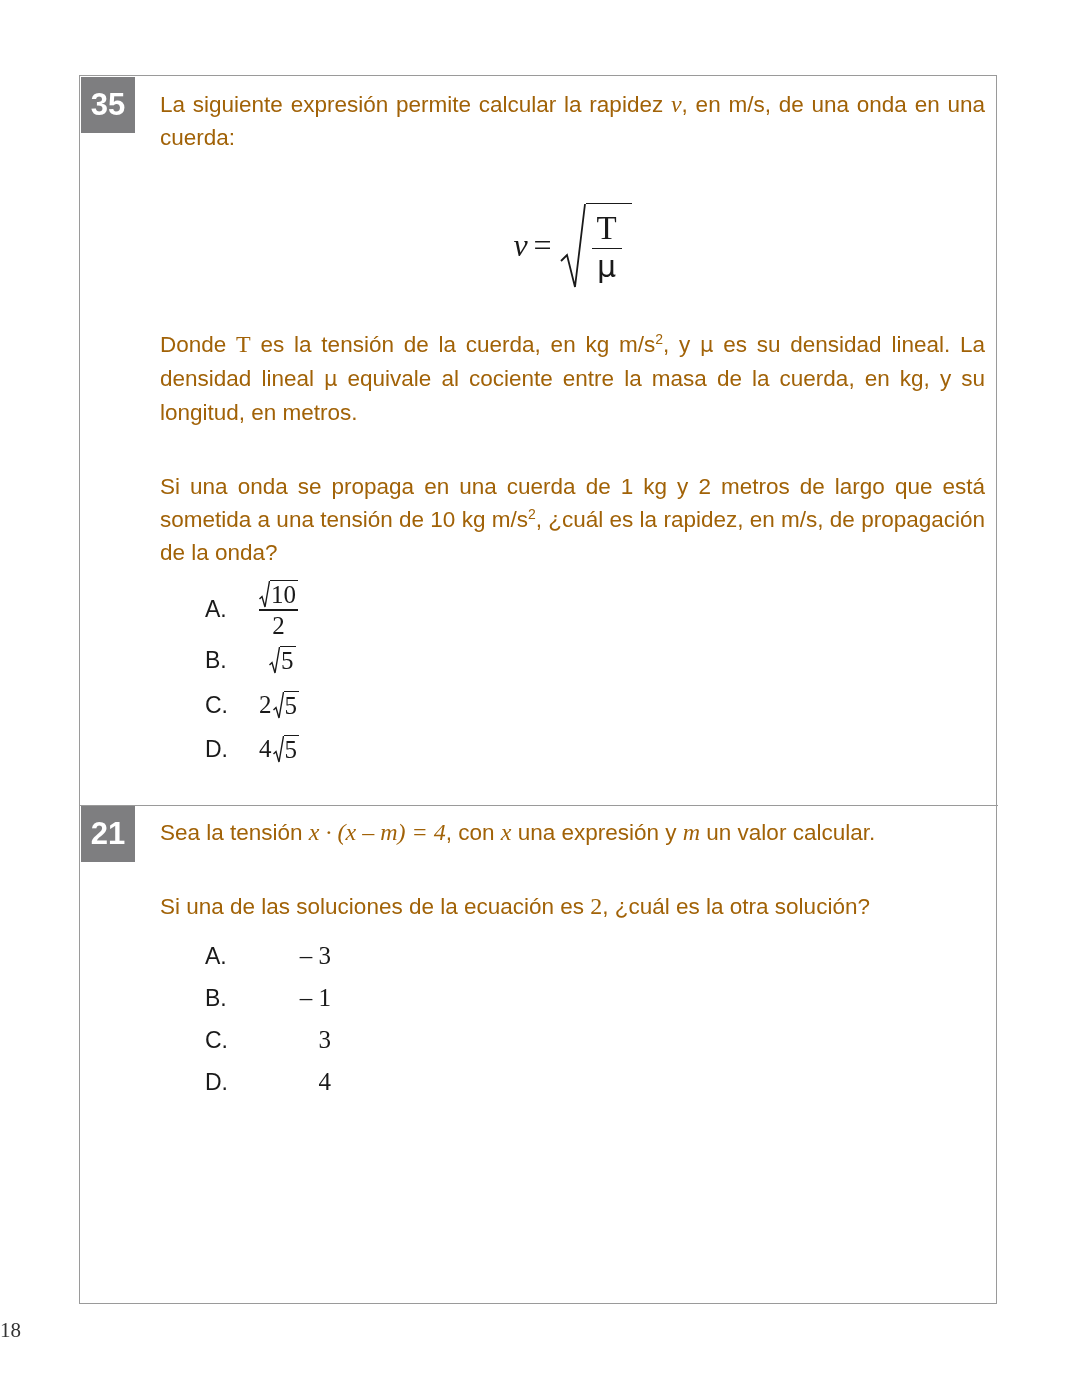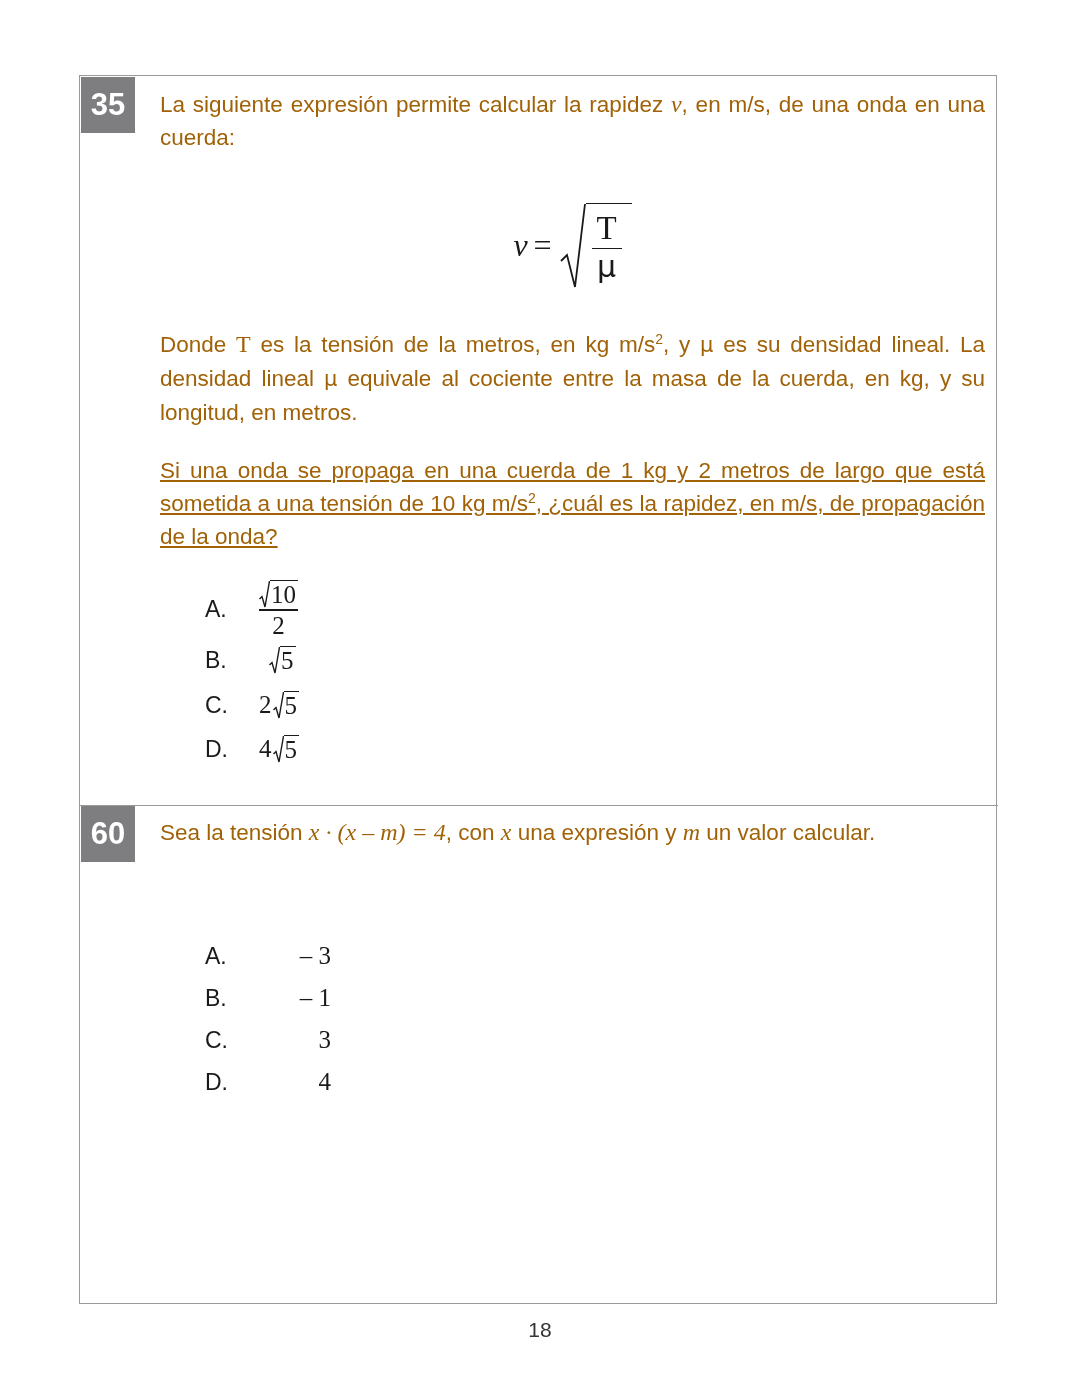--- a/index.html
+++ b/index.html
@@ -78,21 +78,21 @@
 
   p.para {
     margin: 0 0 0 0;
     font-size: 22.5px;
     line-height: 33px;
     text-align: justify;
     color: #a16207;
     font-family: "Liberation Sans", sans-serif;
   }
   p.para.nojust { text-align: left; }
-  p.spaced { margin-top: 25px; text-decoration: underline; }
+  p.spaced { margin-top: 41px; }
 
   
   .mi {
     font-family: "Liberation Serif", serif;
     font-style: italic;
     font-size: 24px;
   }
   .mu {
     font-family: "DejaVu Sans", sans-serif;
     font-style: normal;
@@ -244,22 +244,21 @@
     font-family: "Liberation Serif", serif;
     font-size: 25px;
     padding-top: 1px;
   }
 
   .page-number {
     position: absolute;
     left: 0;
     top: 1318px;
     width: 1080px;
-    text-align: center;
-    font-family: Liberation Sans, sans-serif;
+    font-family: Liberation Serif, serif;
     font-size: 21px;
     color: #333333;
   }
 </style>
 </head>
 <body>
 
 <div class="page">
 
   <div class="exam-box">
@@ -287,21 +286,21 @@
             <span class="frac">
               <span class="num">T</span>
               <span class="bar"></span>
               <span class="den mu-den">μ</span>
             </span>
           </span>
         </span>
       </div>
 
       <div class="q-body" style="top:252px;">
-        <p class="para"><span>Donde </span><span class="mr">T</span><span> es la tensión de la metros, en kg m/s</span><sup class="sq">2</sup><span>, y </span><span class="mu">μ</span><span> es su densidad lineal. La densidad lineal </span><span class="mu">μ</span><span> equivale al cociente entre la masa de la cuerda, en kg, y su longitud, en metros.</span></p>
+        <p class="para"><span>Donde </span><span class="mr">T</span><span> es la tensión de la cuerda, en kg m/s</span><sup class="sq">2</sup><span>, y </span><span class="mu">μ</span><span> es su densidad lineal. La densidad lineal </span><span class="mu">μ</span><span> equivale al cociente entre la masa de la cuerda, en kg, y su longitud, en metros.</span></p>
 
         <p class="para spaced"><span>Si una onda se propaga en una cuerda de 1 kg y 2 metros de largo que está sometida a una tensión de 10 kg m/s</span><sup class="sq">2</sup><span>, ¿cuál es la rapidez, en m/s, de propagación de la onda?</span></p>
       </div>
 
       <div class="options" style="top:505px;">
 
         <div class="opt-row" style="height:56px;">
           <span class="opt-letter">A.</span>
           <span class="opt-val">
             <span class="ofrac">
@@ -361,25 +360,26 @@
               <span class="rad">5</span>
             </span>
           </span>
         </div>
 
       </div>
     </div>
 
     <div class="question q-36">
 
-      <div class="badge">60</div>
+      <div class="badge">21</div>
 
       <div class="q-body" style="top:11px;">
         <p class="para nojust"><span>Sea la tensión </span><span class="mi">x · (x – m) = 4</span><span>, con </span><span class="mi">x</span><span> una expresión y </span><span class="mi">m</span><span> un valor calcular.</span></p>
 
+        <p class="para nojust spaced"><span>Si una de las soluciones de la ecuación es </span><span class="mr">2</span><span>, ¿cuál es la otra solución?</span></p>
       </div>
 
       <div class="options" style="top:130px;">
 
         <div class="opt-row" style="height:42px;">
           <span class="opt-letter">A.</span>
           <span class="opt-val num-right">– 3</span>
         </div>
 
         <div class="opt-row" style="height:42px;">

